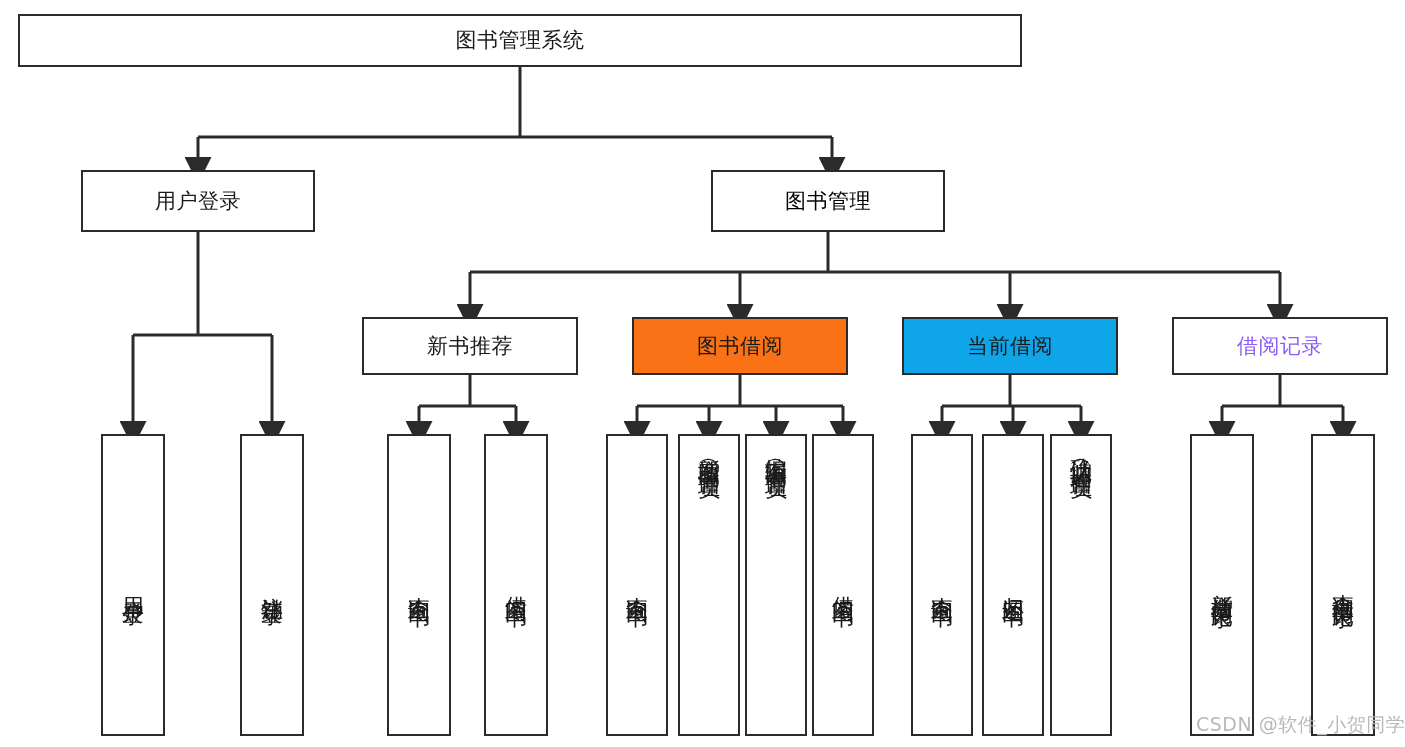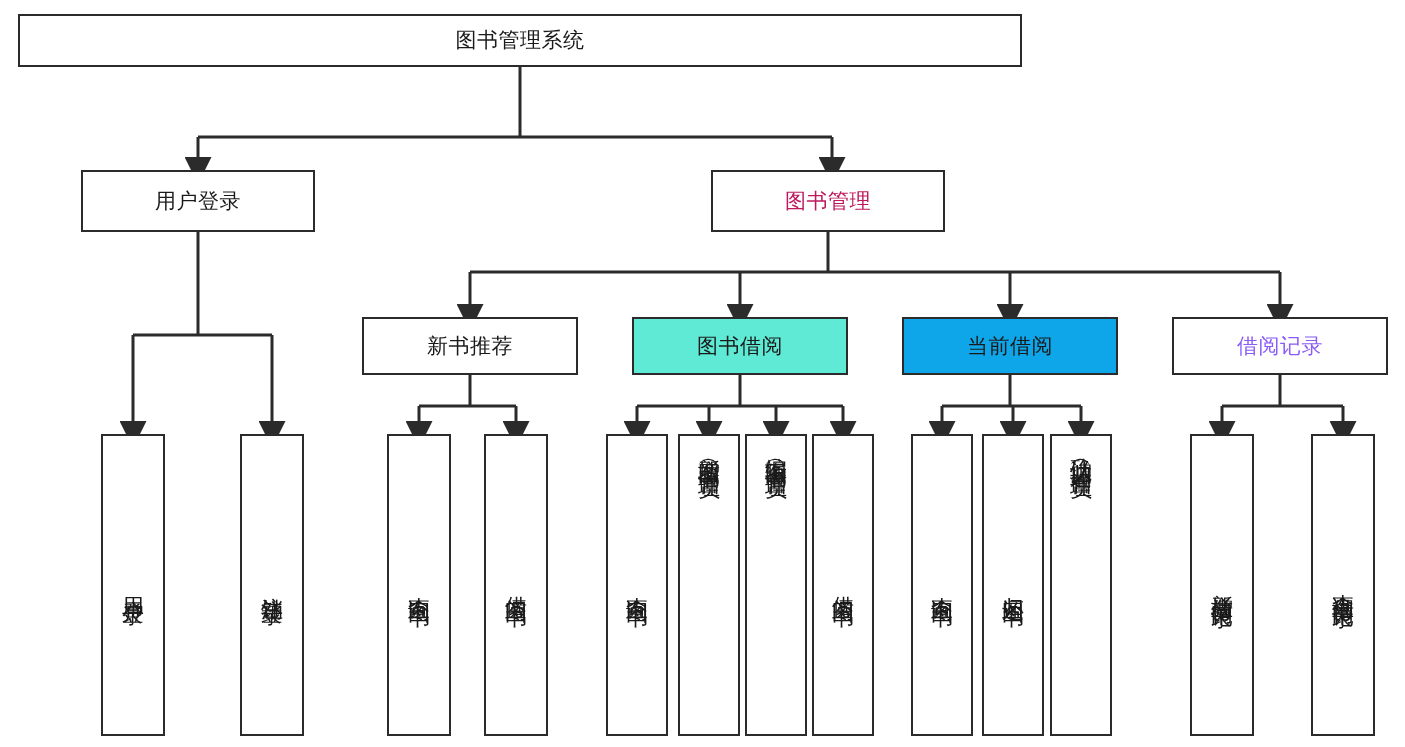--- a/index.html
+++ b/index.html
@@ -137,27 +137,27 @@
   </svg>
 
   <div class="node-box" style="left: 18px; top: 14px; width: 1004px; height: 53px; border-color: rgb(43, 43, 43); background: rgb(255, 255, 255);">
     <span class="node-label" style="color: rgb(26, 26, 26);">图书管理系统</span>
   </div>
 
   <div class="node-box" style="left: 81px; top: 170px; width: 234px; height: 62px; border-color: rgb(43, 43, 43); background: rgb(255, 255, 255);">
     <span class="node-label" style="color: rgb(26, 26, 26);">用户登录</span>
   </div>
   <div class="node-box" style="left: 711px; top: 170px; width: 234px; height: 62px; border-color: rgb(43, 43, 43); background: rgb(255, 255, 255);">
-    <span class="node-label" style="color: #be185d;">图书管理</span>
+    <span class="node-label" style="color: #000000;">图书管理</span>
   </div>
 
   <div class="node-box" style="left: 362px; top: 317px; width: 216px; height: 58px; border-color: rgb(43, 43, 43); background: rgb(255, 255, 255);">
     <span class="node-label" style="color: rgb(26, 26, 26); text-align: center;">新书推荐</span>
   </div>
-  <div class="node-box" style="left: 632px; top: 317px; width: 216px; height: 58px; border-color: rgb(43, 43, 43); background: #5eead4;">
+  <div class="node-box" style="left: 632px; top: 317px; width: 216px; height: 58px; border-color: rgb(43, 43, 43); background: #f97316;">
     <span class="node-label" style="color: rgb(26, 26, 26);">图书借阅</span>
   </div>
   <div class="node-box" style="left: 902px; top: 317px; width: 216px; height: 58px; border-color: rgb(43, 43, 43); background: #0ea5e9;">
     <span class="node-label" style="color: rgb(26, 26, 26);">当前借阅</span>
   </div>
   <div class="node-box" style="left: 1172px; top: 317px; width: 216px; height: 58px; border-color: rgb(43, 43, 43); background: rgb(255, 255, 255);">
     <span class="node-label" style="color: #8b5cf6;">借阅记录</span>
   </div>
 
   <div class="node-box vertical center-text" style="left: 101px; top: 434px; width: 64px; height: 302px; border-color: rgb(43, 43, 43); background: rgb(255, 255, 255);">
@@ -193,14 +193,15 @@
   <div class="node-box vertical" style="left: 1050px; top: 434px; width: 62px; height: 302px; border-color: rgb(43, 43, 43); background: rgb(255, 255, 255);">
     <span class="node-label" style="color: rgb(26, 26, 26);">确认归还（管理员）</span>
   </div>
   <div class="node-box vertical center-text" style="left: 1190px; top: 434px; width: 64px; height: 302px; border-color: rgb(43, 43, 43); background: rgb(255, 255, 255);">
     <span class="node-label" style="color: rgb(26, 26, 26);">新增借阅记录</span>
   </div>
   <div class="node-box vertical center-text" style="left: 1311px; top: 434px; width: 64px; height: 302px; border-color: rgb(43, 43, 43); background: rgb(255, 255, 255);">
     <span class="node-label" style="color: rgb(26, 26, 26);">查询借阅记录</span>
   </div>
 
+  <div class="watermark" style="left: 1196px; top: 712px; color: rgb(185, 185, 185);">CSDN @软件_小贺同学</div>
 
 </div>
 
 </body></html>

